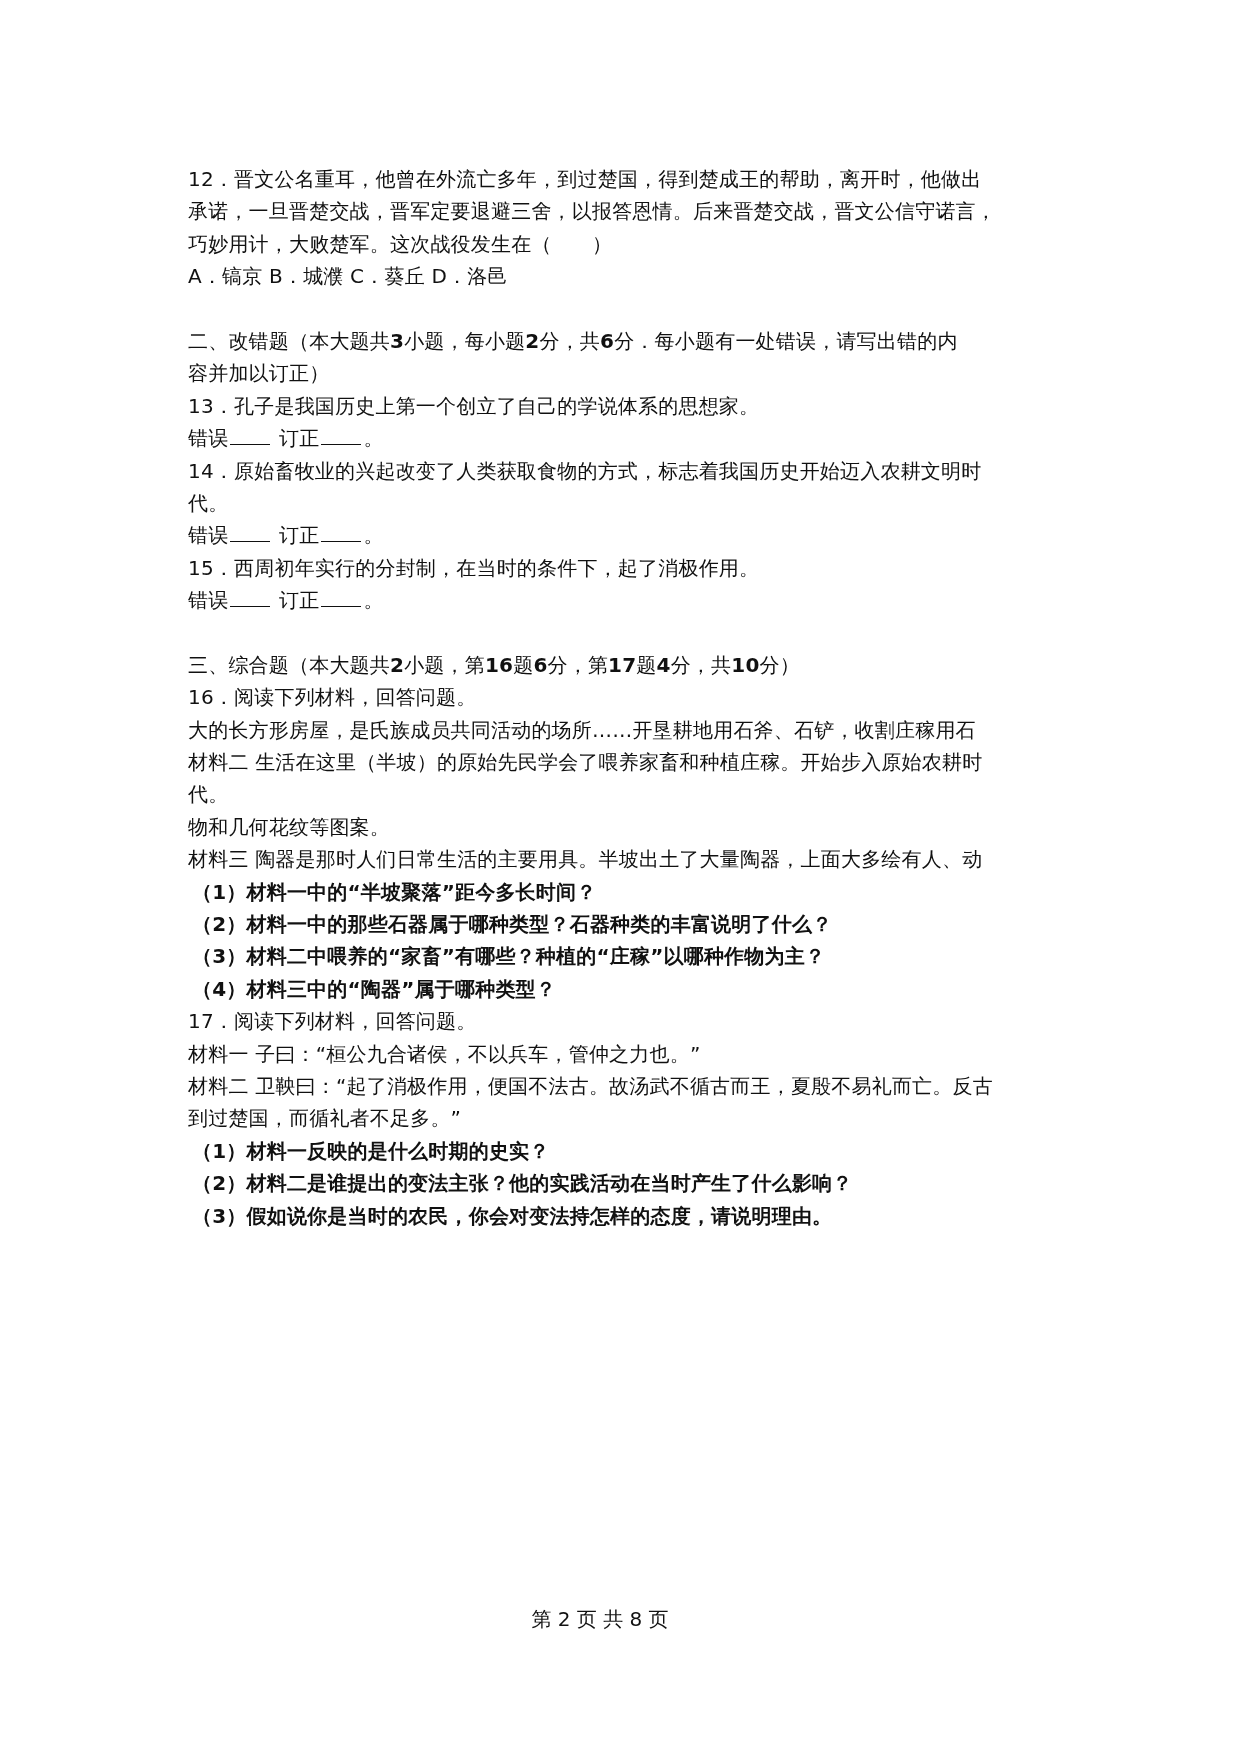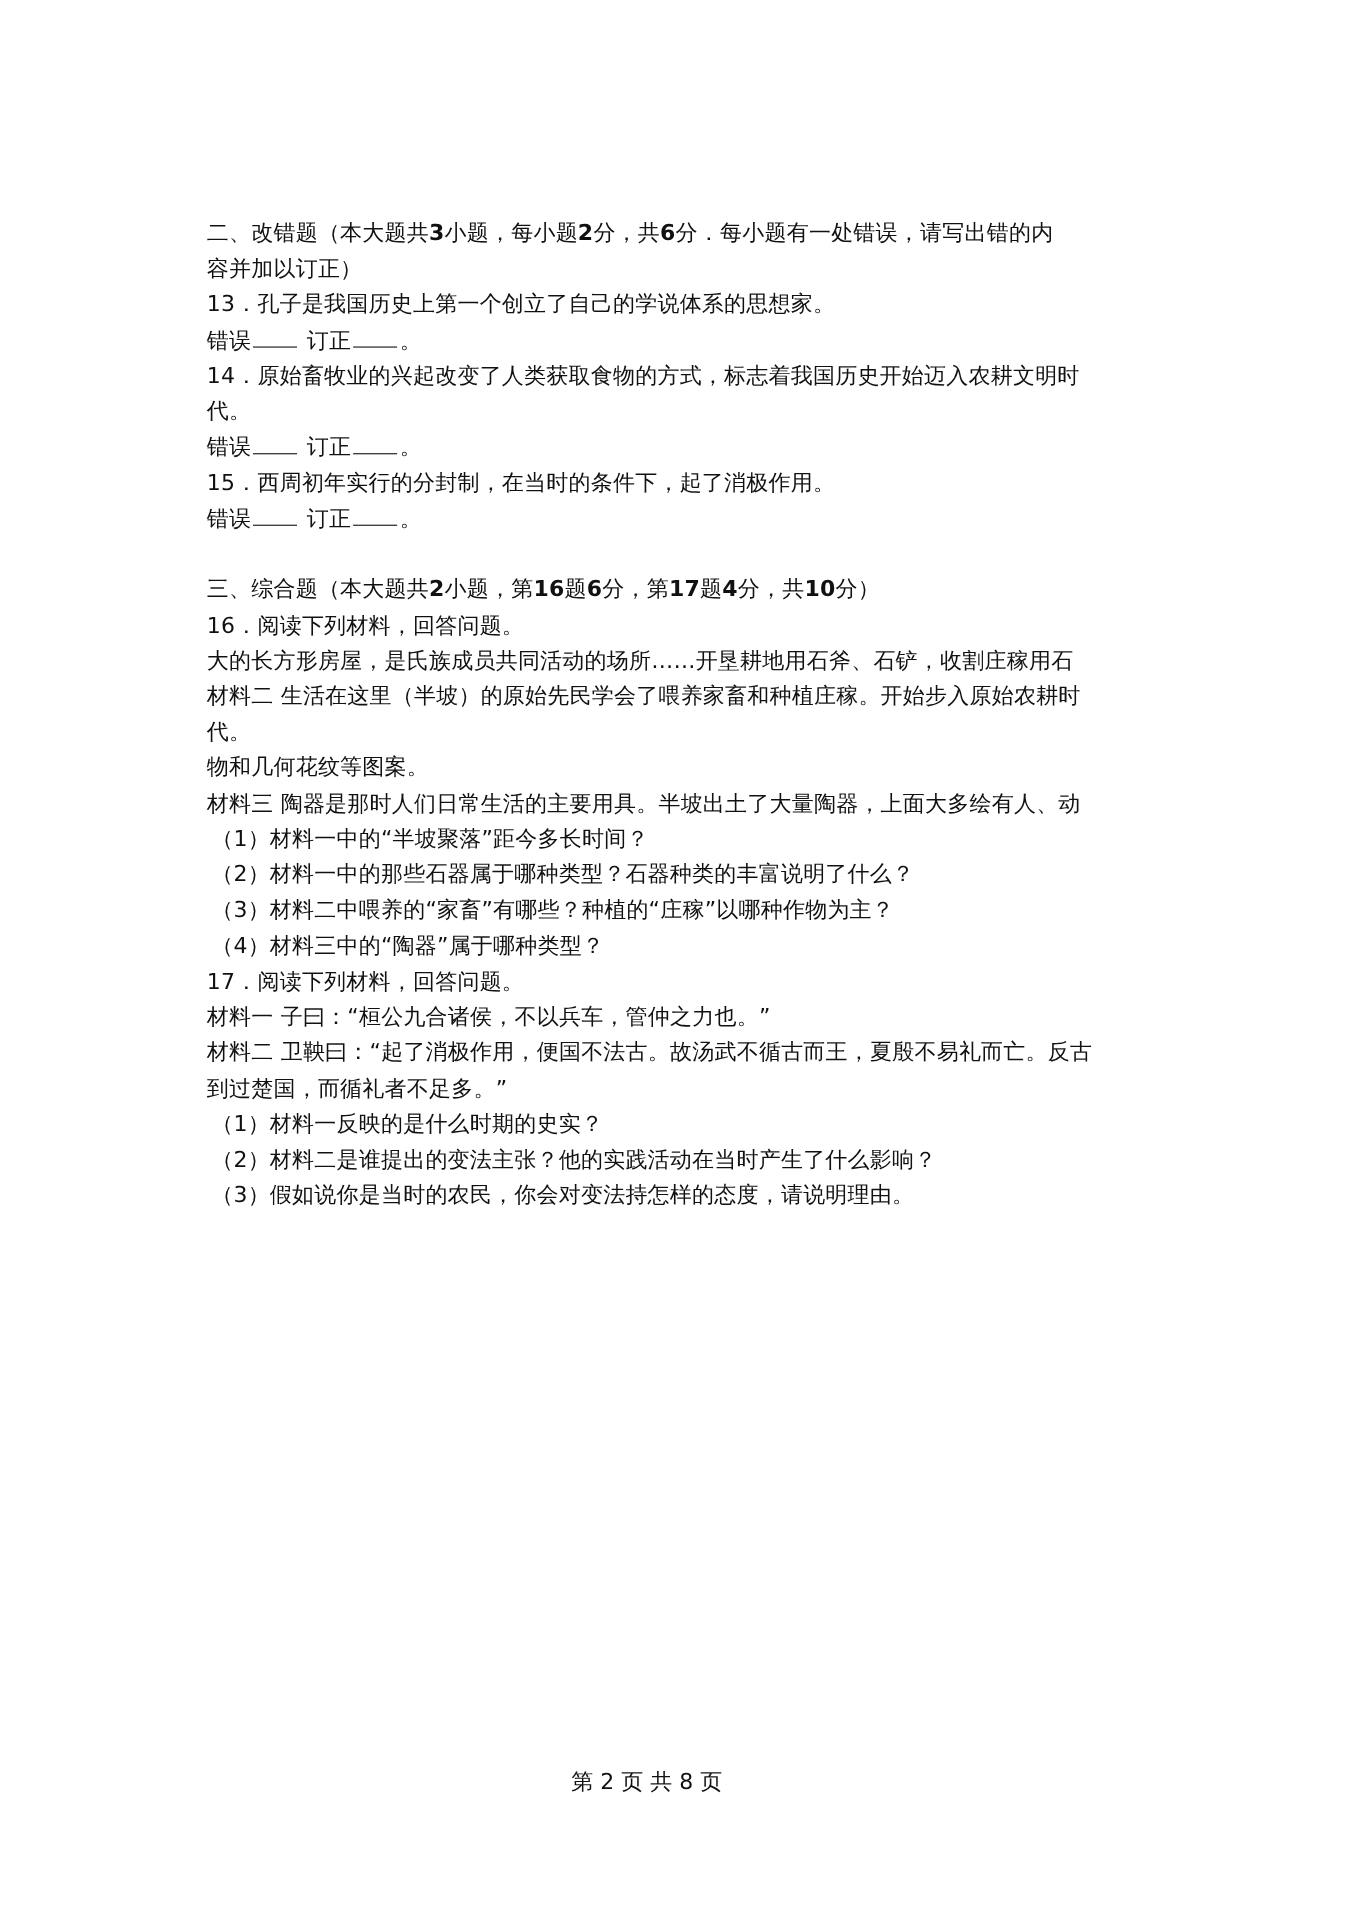--- a/index.html
+++ b/index.html
@@ -2,29 +2,35 @@
 <html><head>
 <meta charset="utf-8">
 <style>
   html, body { margin: 0; padding: 0; background: #ffffff; }
   body { width: 1240px; height: 1754px; position: relative; overflow: hidden;
          font-family: "DejaVu Sans", "Liberation Sans", sans-serif; color: #111; }
   .page { position: absolute; left: 188px; top: 163px; width: 880px; }
   .line { font-size: 20px; line-height: 32.4px; height: 32.4px; white-space: nowrap; letter-spacing: 0.2px; }
   .gap { height: 32.4px; }
   .b { font-weight: bold; }
-  .sub { padding-left: 4px; }
+  .sub { padding-left: 4px; font-weight: bold; }
   .blank { display: inline-block; width: 40px; border-bottom: 1.5px solid #111; height: 18px; vertical-align: baseline; margin: 0 2px; }
-  .footer { position: absolute; top: 1606px; left: 0; width: 1176px; text-align: center; font-size: 20px; }
+  .footer { position: absolute; top: 1606px; left: 0; width: 1176px; text-align: center; font-size: 20px; padding-left: 12px; }
 </style>
 </head>
 <body>
 
 <div class="page">
 
+  <div>
+    <div class="line">12．晋文公名重耳，他曾在外流亡多年，到过楚国，得到楚成王的帮助，离开时，他做出</div>
+    <div class="line">承诺，一旦晋楚交战，晋军定要退避三舍，以报答恩情。后来晋楚交战，晋文公信守诺言，</div>
+    <div class="line">巧妙用计，大败楚军。这次战役发生在（　　）</div>
+    <div class="line">A．镐京 B．城濮 C．葵丘 D．洛邑</div>
+  </div>
 
   <div class="gap"></div>
 
   <div>
     <div class="line"><span>二、改错题（本大题共</span><span class="b">3</span><span>小题，每小题</span><span class="b">2</span><span>分，共</span><span class="b">6</span><span>分．每小题有一处错误，请写出错的内</span></div>
     <div class="line">容并加以订正）</div>
 
     <div class="line">13．孔子是我国历史上第一个创立了自己的学说体系的思想家。</div>
     <div class="line"><span>错误</span><span class="blank"></span> <span>订正</span><span class="blank"></span><span>。</span></div>
 

